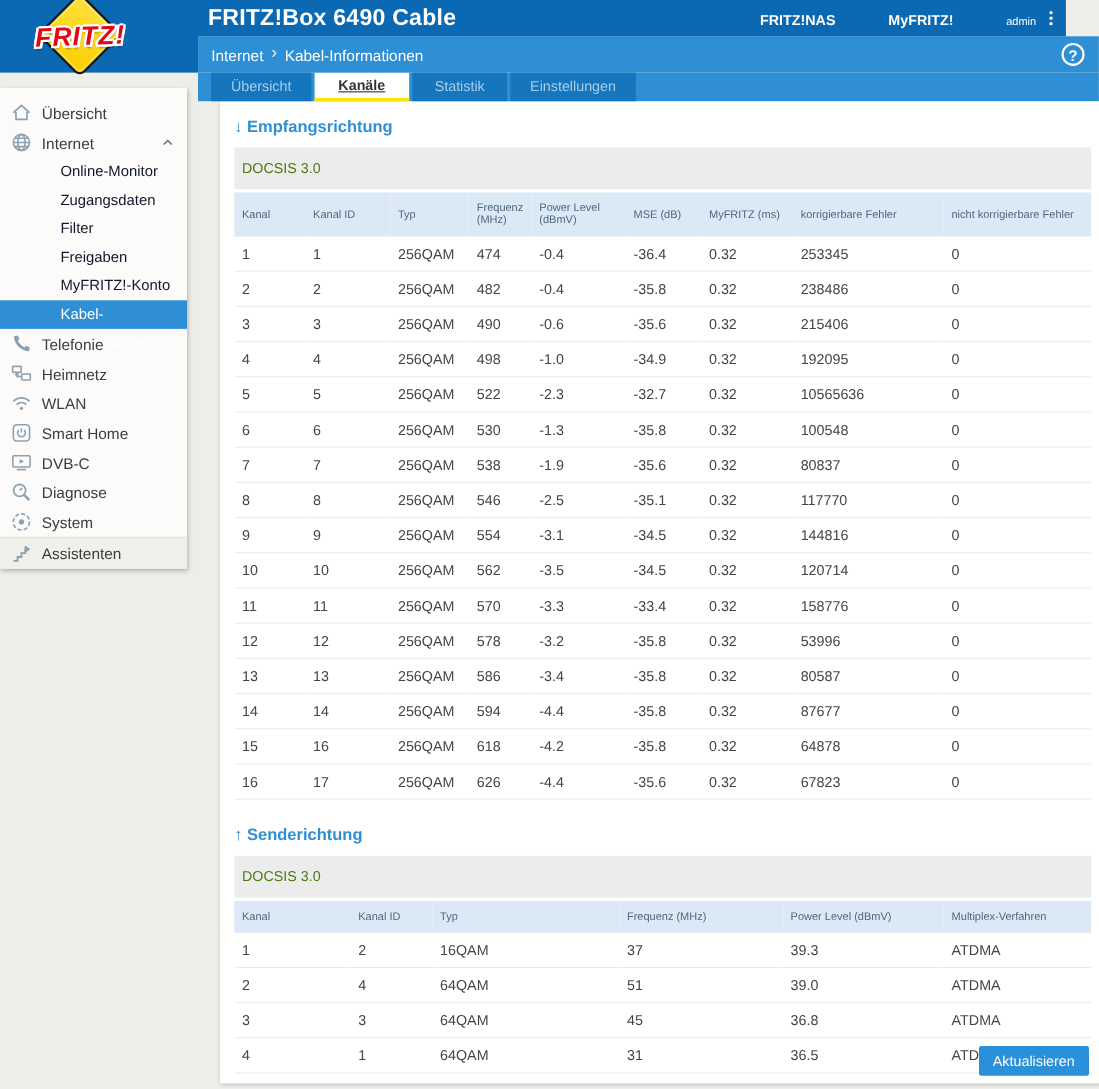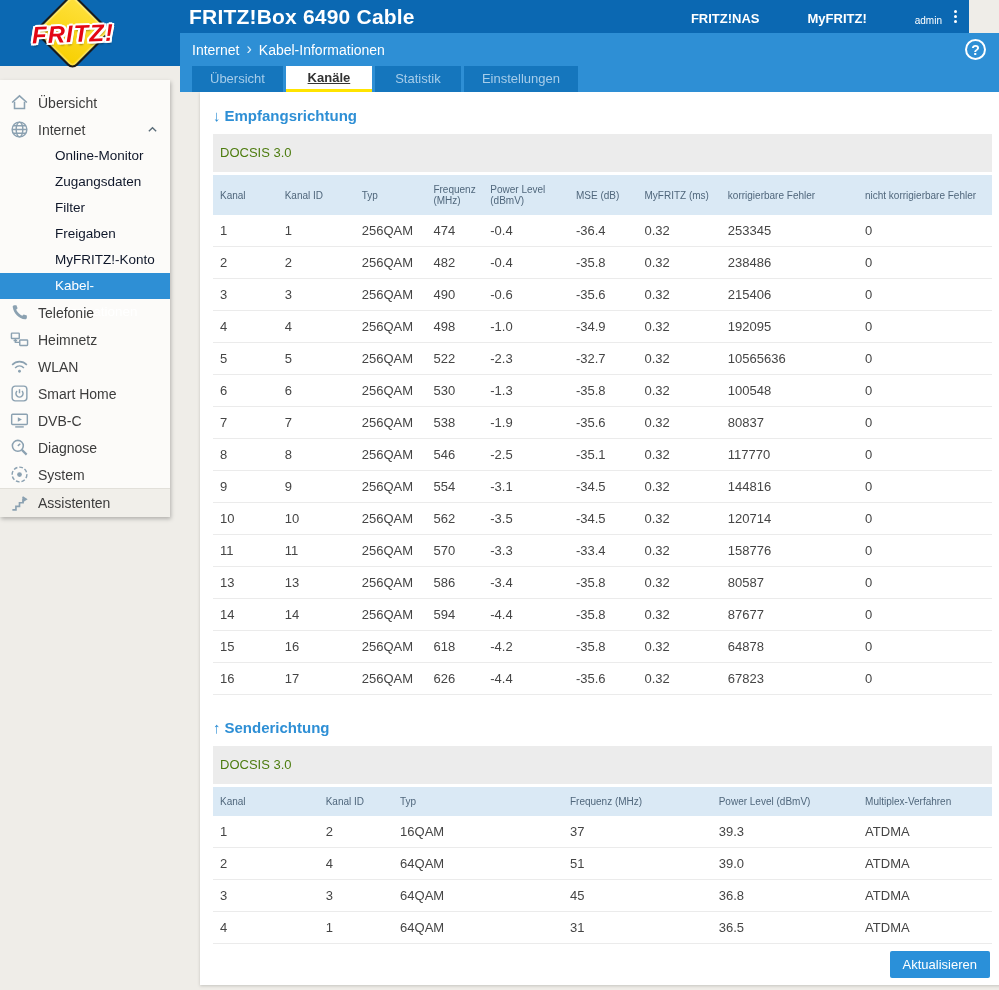--- a/index.html
+++ b/index.html
@@ -353,20 +353,31 @@
           </tr>
           <tr>
             <td>11</td>
             <td>11</td>
             <td>256QAM</td>
             <td>570</td>
             <td>-3.3</td>
             <td>-33.4</td>
             <td>0.32</td>
             <td>158776</td>
+            <td>0</td>
+          </tr>
+          <tr>
+            <td>12</td>
+            <td>12</td>
+            <td>256QAM</td>
+            <td>578</td>
+            <td>-3.2</td>
+            <td>-35.8</td>
+            <td>0.32</td>
+            <td>53996</td>
             <td>0</td>
           </tr>
           <tr>
             <td>13</td>
             <td>13</td>
             <td>256QAM</td>
             <td>586</td>
             <td>-3.4</td>
             <td>-35.8</td>
             <td>0.32</td>

